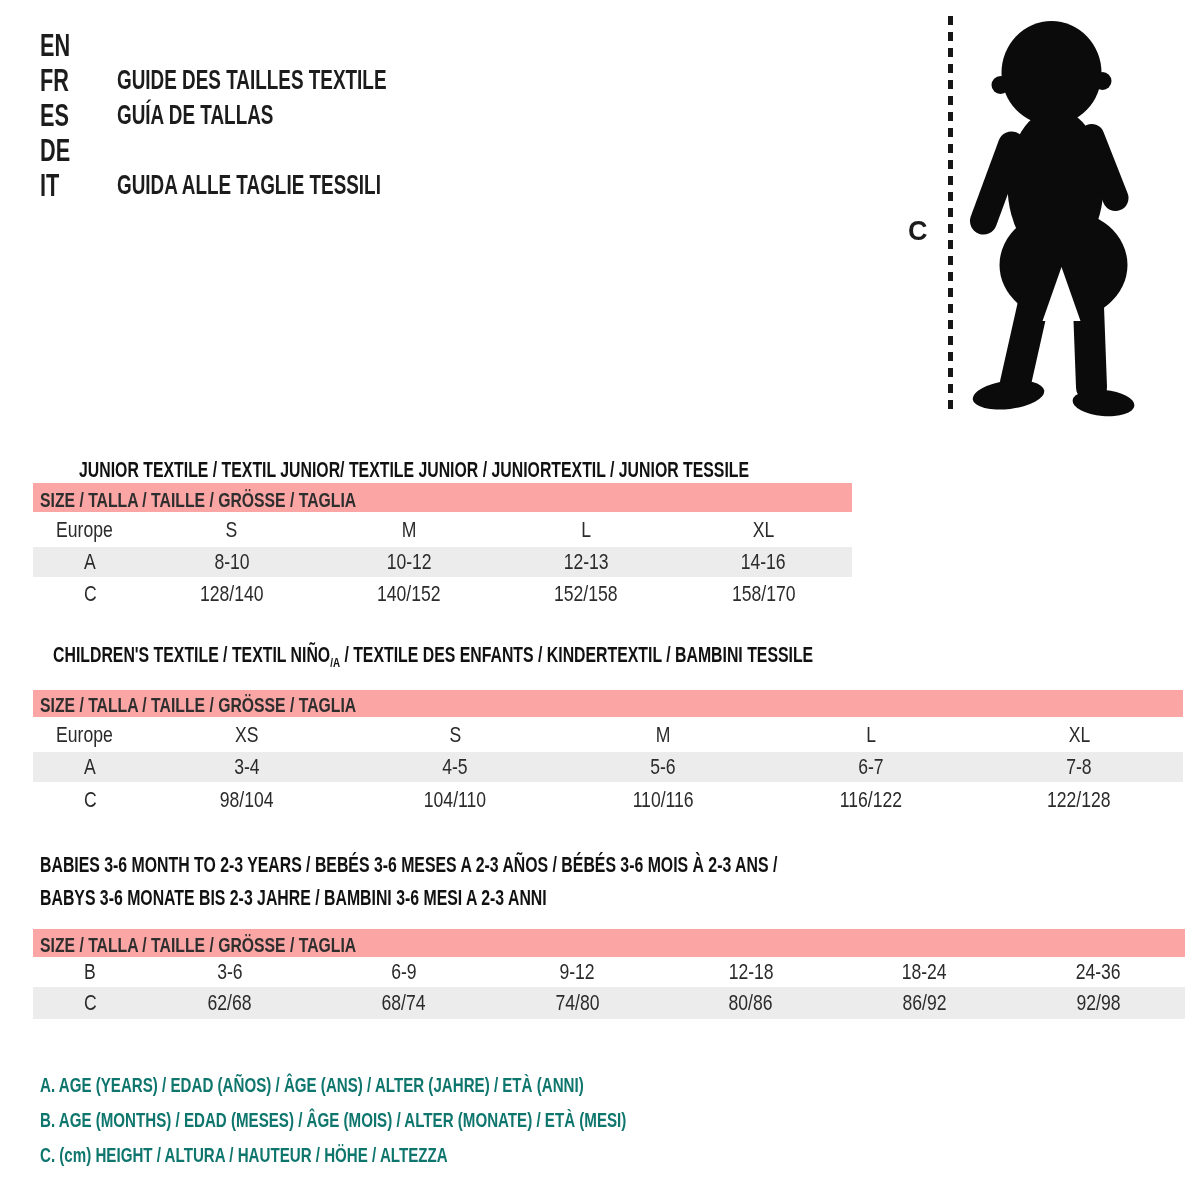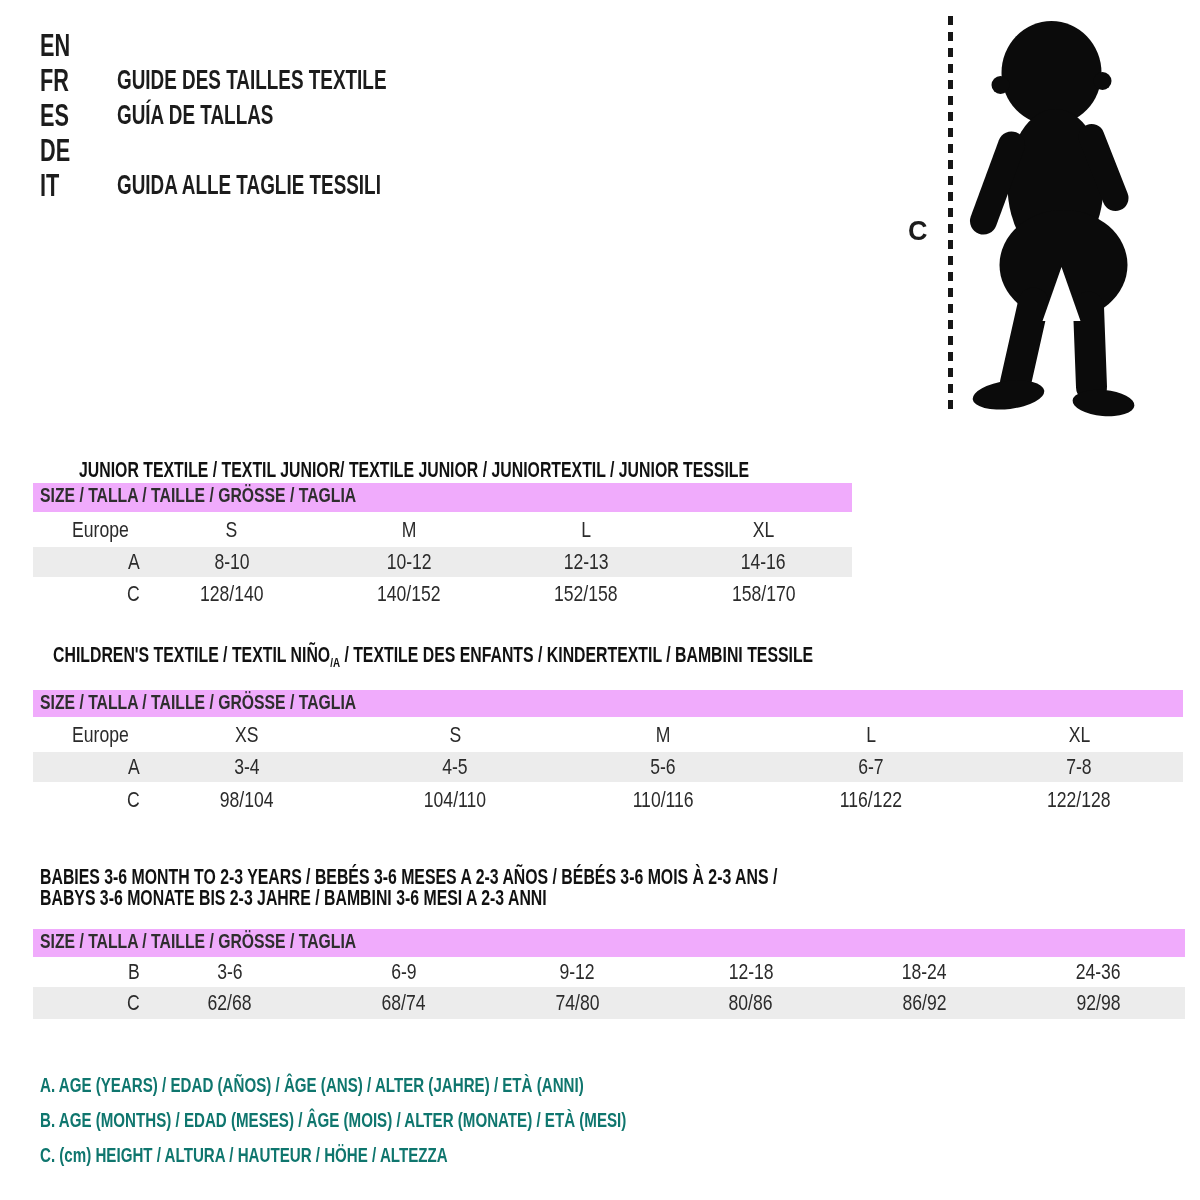--- a/index.html
+++ b/index.html
@@ -22,25 +22,25 @@
   
   .dash-line{width:5px;background:repeating-linear-gradient(to bottom,#161616 0 9px,transparent 9px 16px);}
   .fig-marker{font-weight:700;font-size:27px;}
 
   
   .sec-title{font-weight:700;font-size:22px;line-height:20px;color:#111;}
   .sub-a{font-size:.62em;position:relative;top:5px;}
 
   
   .sizetable{position:absolute;}
-  .thead{background:#f0abfc;display:flex;align-items:flex-start;padding-left:7px;
+  .thead{background:#fca5a5;display:flex;align-items:flex-end;padding-left:7px;
          font-weight:700;font-size:21px;color:#2e2e2e;}
   .trow{display:grid;align-items:center;font-size:22px;color:#2b2b2b;}
   .trow.alt{background:#ececec;}
-  .tlabel{padding-left:7px;text-align:right;}
+  .tlabel{padding-left:7px;text-align:center;}
   .tcell{text-align:center;}
   .cols5{grid-template-columns:110px repeat(4,1fr);}
   .cols6{grid-template-columns:110px repeat(5,1fr);}
   .cols7{grid-template-columns:110px repeat(6,1fr);}
 
   
   .legend-line{font-weight:700;font-size:21px;height:35px;color:#0f766e;}
 </style>
 </head>
 <body>
@@ -148,21 +148,21 @@
   <div class="trow cols6" style="height:35px;">
     <div class="tlabel"><span class="condL" style="transform:scaleX(.8);">C</span></div>
     <div class="tcell"><span class="condC">98/104</span></div>
     <div class="tcell"><span class="condC">104/110</span></div>
     <div class="tcell"><span class="condC">110/116</span></div>
     <div class="tcell"><span class="condC">116/122</span></div>
     <div class="tcell"><span class="condC">122/128</span></div>
   </div>
 </div>
 
-<div class="abs sec-title" style="left:40px;top:855px;margin-top:12px;">
+<div class="abs sec-title" style="left:40px;top:855px;">
   <span class="condL">BABIES 3-6 MONTH TO 2-3 YEARS / BEBÉS 3-6 MESES A 2-3 AÑOS / BÉBÉS 3-6 MOIS À 2-3 ANS /</span>
 </div>
 <div class="abs sec-title" style="left:40px;top:888px;">
   <span class="condL">BABYS 3-6 MONATE BIS 2-3 JAHRE / BAMBINI 3-6 MESI A 2-3 ANNI</span>
 </div>
 <div class="sizetable" style="left:33px;top:929px;width:1152px;">
   <div class="thead" style="height:28px;">
     <span class="condL" style="transform:scaleX(.75);">SIZE / TALLA / TAILLE / GRÖSSE / TAGLIA</span>
   </div>
   <div class="trow cols7" style="height:30px;">

